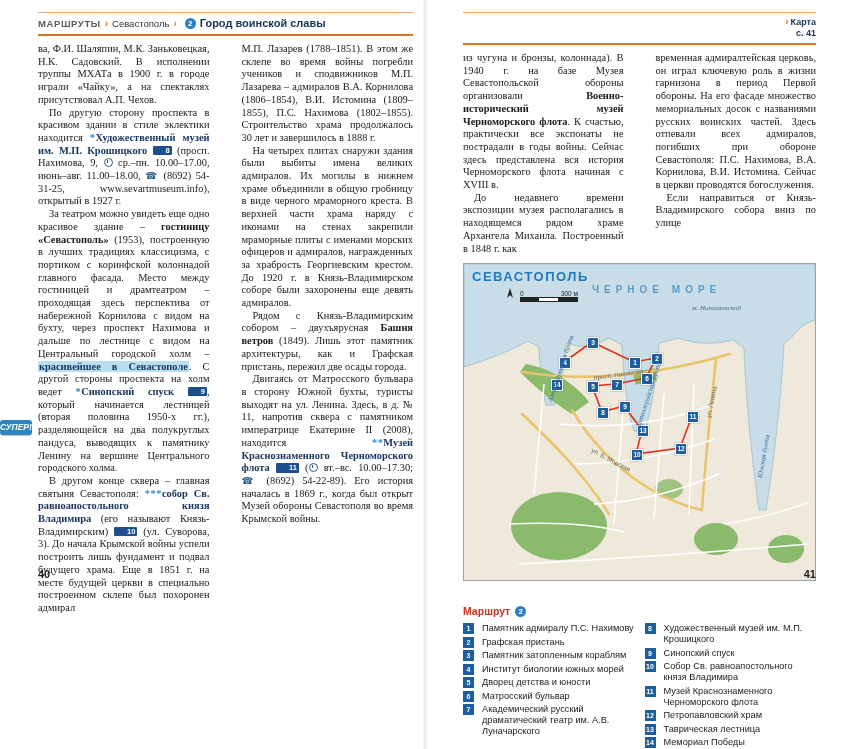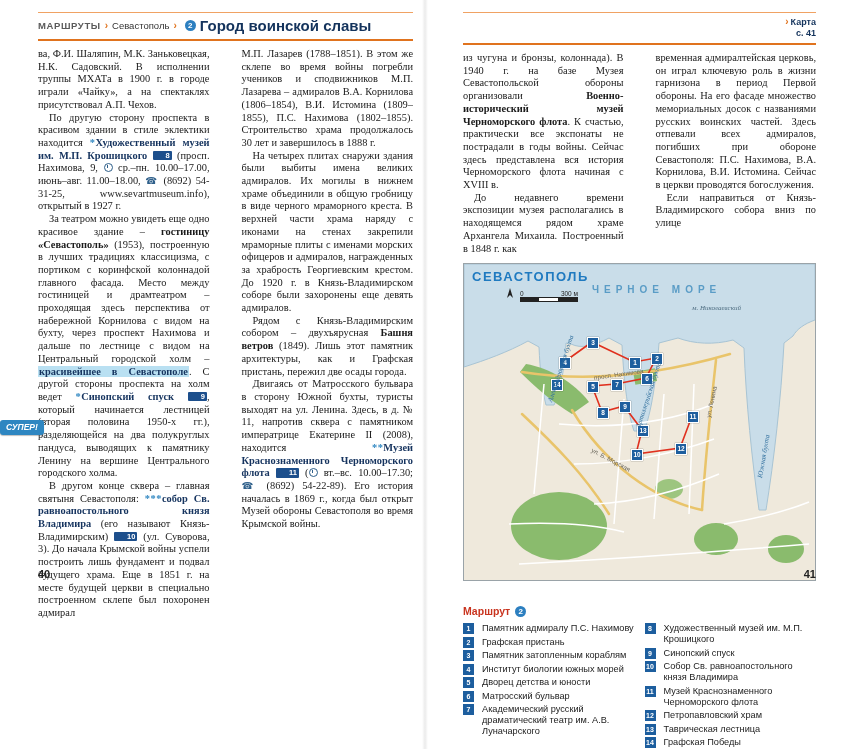--- a/index.html
+++ b/index.html
@@ -13,21 +13,21 @@
 
   
   .phead{margin-top:12px;border-top:1.5px solid #f0a263;border-bottom:2.5px solid #e0731e;
          padding:4px 0 5px;display:flex;align-items:center;font-family:"Liberation Sans",sans-serif;}
   .phead.rhead{justify-content:flex-end;}
   .hsec{font-weight:bold;font-size:9.5px;color:#5a5a5a;letter-spacing:.6px;}
   .hsep{color:#e0731e;font-weight:bold;font-size:10px;margin:0 4px;}
   .hcrumb{font-size:9.5px;color:#333;}
   .hbadge{width:11px;height:11px;border-radius:50%;background:#2c7fc0;color:#fff;
           font:bold 8px/11px "Liberation Sans",sans-serif;text-align:center;margin:0 4px;flex:0 0 auto;}
-  .htitle{font-weight:bold;font-size:15px;color:#14335c;}
+  .htitle{font-weight:bold;font-size:11px;color:#14335c;}
   .hmap{ text-align:right;font-size:9px;line-height:10.5px;font-weight:bold;color:#14335c;}
   .hmap .hsep{margin:0 2px 0 0;}
 
   
   .cols{display:flex;gap:32px;margin-top:7px;}
   .col{width:180px;text-align:justify;font-size:10.4px;line-height:12.7px;hyphens:auto;}
   .pr .col{width:170px;}
   .para{margin:0;}
   .para.ind{text-indent:11px;}
   .sg-b{font-weight:bold;}
@@ -36,21 +36,21 @@
   .sg-hl{font-weight:bold;color:#16345f;background:#b9e0f2;padding:0 1px;}
   .sg-link{color:#1a1a1a;}
   .sg-ph{color:#2e5f8a;font-size:9.5px;}
   .tm{display:inline-block;background:#1d4f8c;color:#fff;font:bold 7.5px/9.5px "Liberation Sans",sans-serif;
       padding:0 2px;min-width:6px;text-align:center;vertical-align:1px;border-radius:1px;}
   .ic-clock{display:inline-block;width:7px;height:7px;border:1px solid #2e5f8a;border-radius:50%;
       position:relative;vertical-align:-1px;}
   .ic-clock::after{content:"";position:absolute;left:2.5px;top:1px;width:1px;height:2.5px;background:#2e5f8a;}
 
   .super{position:absolute;left:0;top:420px;background:#2e86c1;color:#fff;
-         font:italic bold 8.5px/15px "Liberation Sans",sans-serif;padding:0 6px;
+         font:italic bold 8.5px/15px "Liberation Sans",sans-serif;padding:0 0;
          border-radius:3px;box-shadow:0 1px 1px rgba(0,0,0,.25);}
 
   .pgnum{position:absolute;bottom:9px;font:bold 11px "Liberation Sans",sans-serif;color:#222;}
   .pl .pgnum{left:0;}
   .pr .pgnum{right:0;}
 
   
   .mapbox{position:relative;width:351px;height:316px;margin-top:8px;border:1px solid #9aa3a8;
           background:#efe9dc;overflow:hidden;}
   .mapbox svg{position:absolute;left:0;top:0;}
@@ -263,21 +263,21 @@
             <div class="leg-item">
               <span class="leg-num">12</span>
               <span>Петропавловский храм</span>
             </div>
             <div class="leg-item">
               <span class="leg-num">13</span>
               <span>Таврическая лестница</span>
             </div>
             <div class="leg-item">
               <span class="leg-num">14</span>
-              <span>Графская Победы</span>
+              <span>Мемориал Победы</span>
             </div>
           </div>
       </div>
     </div>
 
     <div class="pgnum">41</div>
   </div>
 
   <div class="gutter"></div>
 </div>

